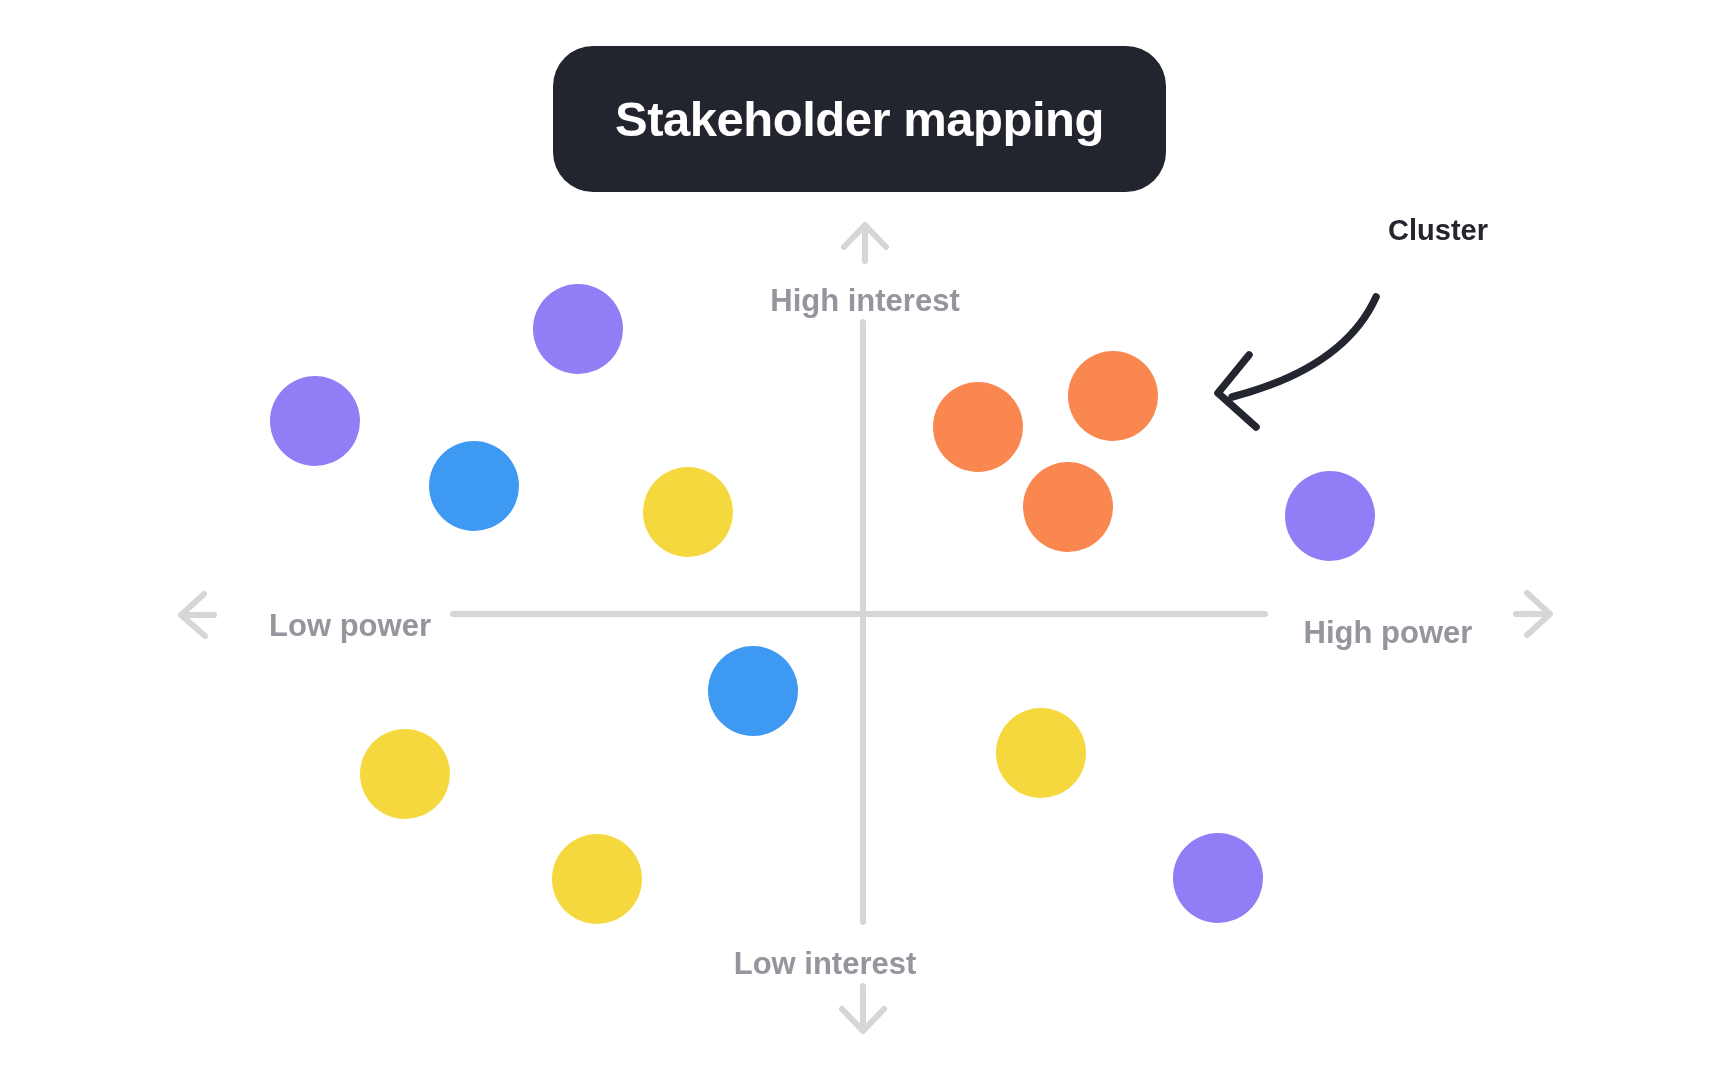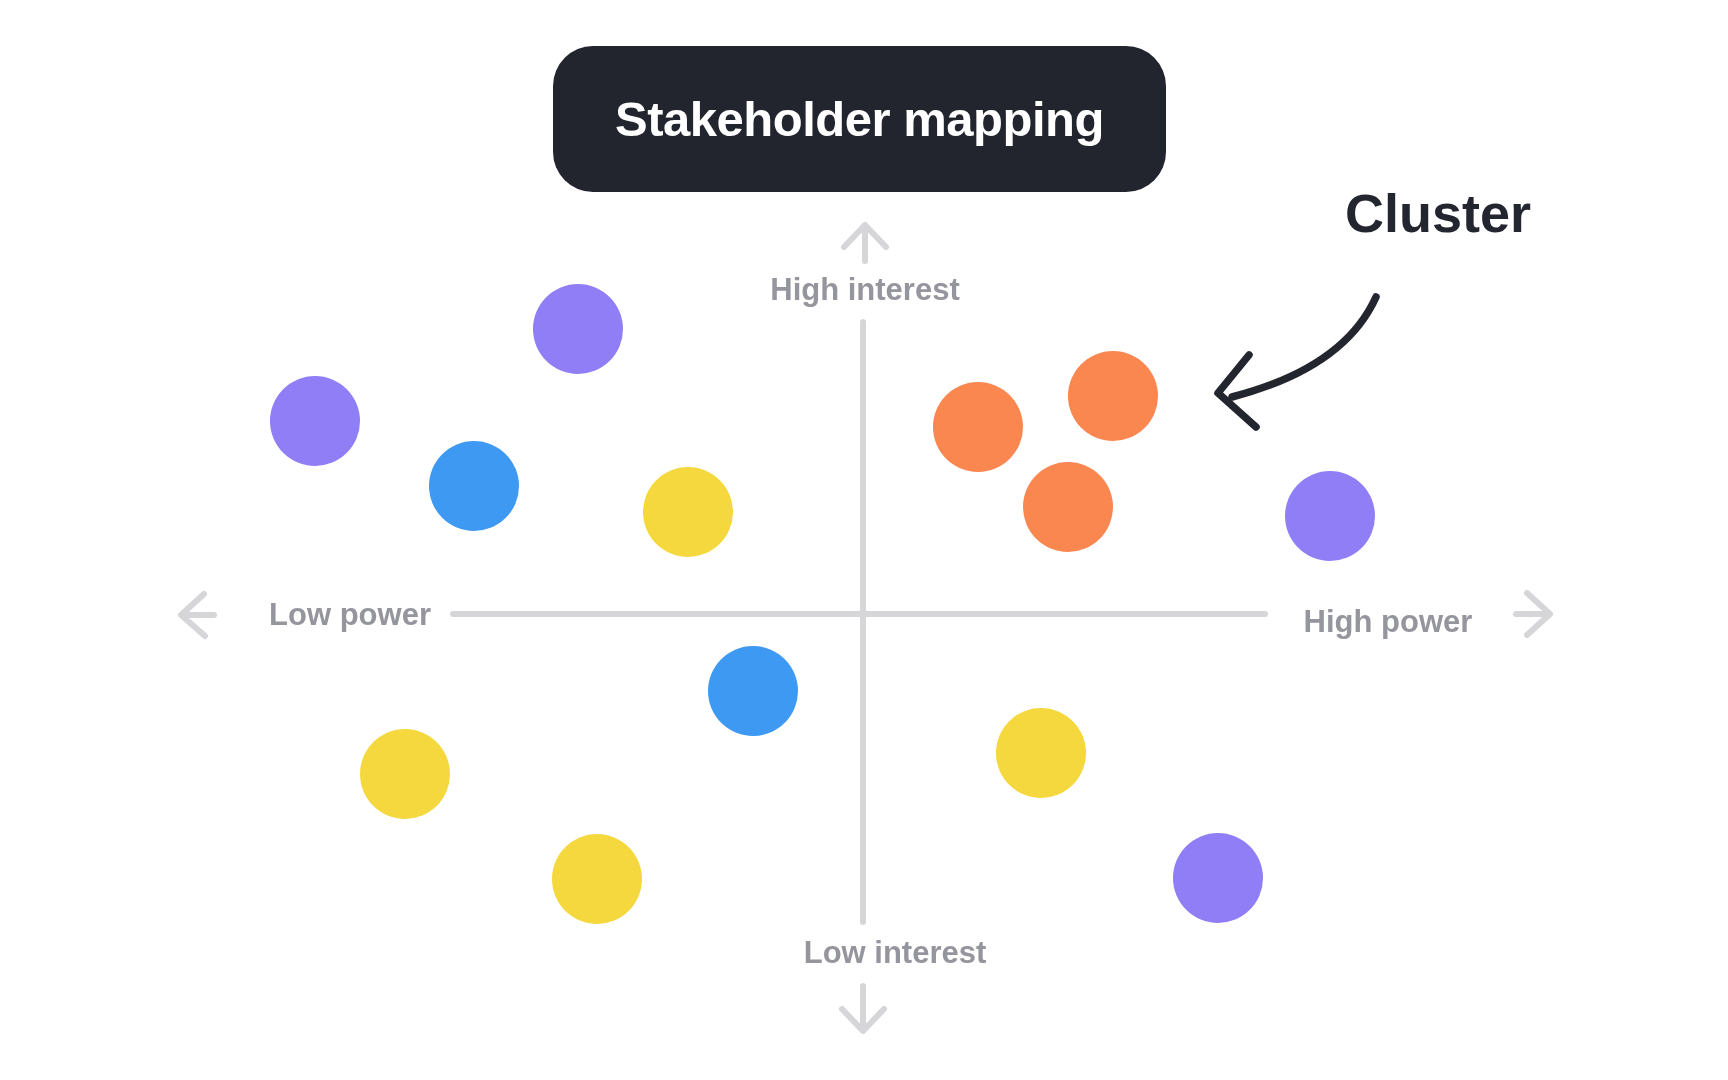--- a/index.html
+++ b/index.html
@@ -55,32 +55,33 @@
     letter-spacing: -0.5px;
     white-space: nowrap;
   }
   .axis-label {
     position: absolute;
     transform: translate(-50%, -50%);
     color: var(--axis-text);
     font-size: 31px;
     font-weight: 600;
     white-space: nowrap;
+    margin-top: 11px;
   }
   .axis-label.top    { left: 865px; top: 290px; }
-  .axis-label.bottom { left: 895px; top: 953px; }
+  .axis-label.bottom { left: 825px; top: 953px; }
   .axis-label.left   { left: 350px; top: 615px; }
   .axis-label.right  { left: 1388px; top: 622px; }
   .cluster-label {
     position: absolute;
     left: 1438px;
-    top: 213px;
+    top: 230px;
     transform: translate(-50%, -50%);
     color: var(--ink);
-    font-size: 54px;
+    font-size: 29px;
     font-weight: 700;
     white-space: nowrap;
   }
   .dot {
     position: absolute;
     width: 90px;
     height: 90px;
     border-radius: 50%;
     transform: translate(-50%, -50%);
   }

